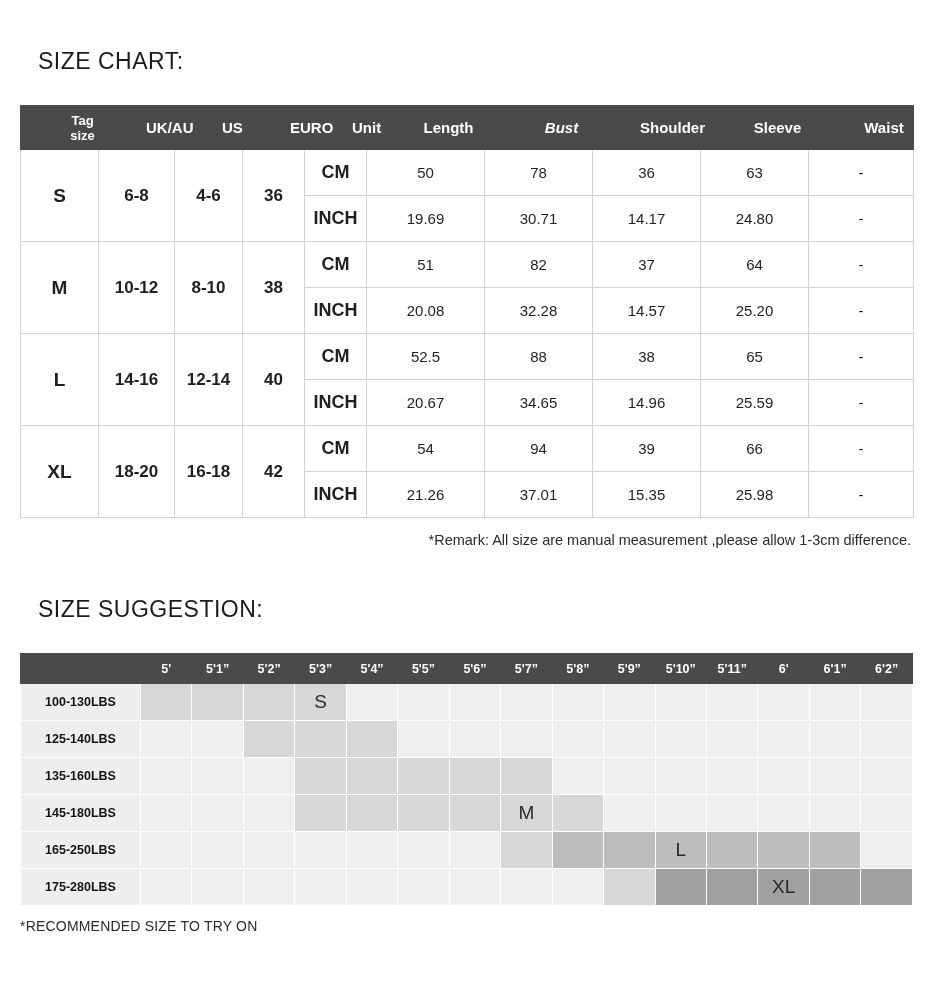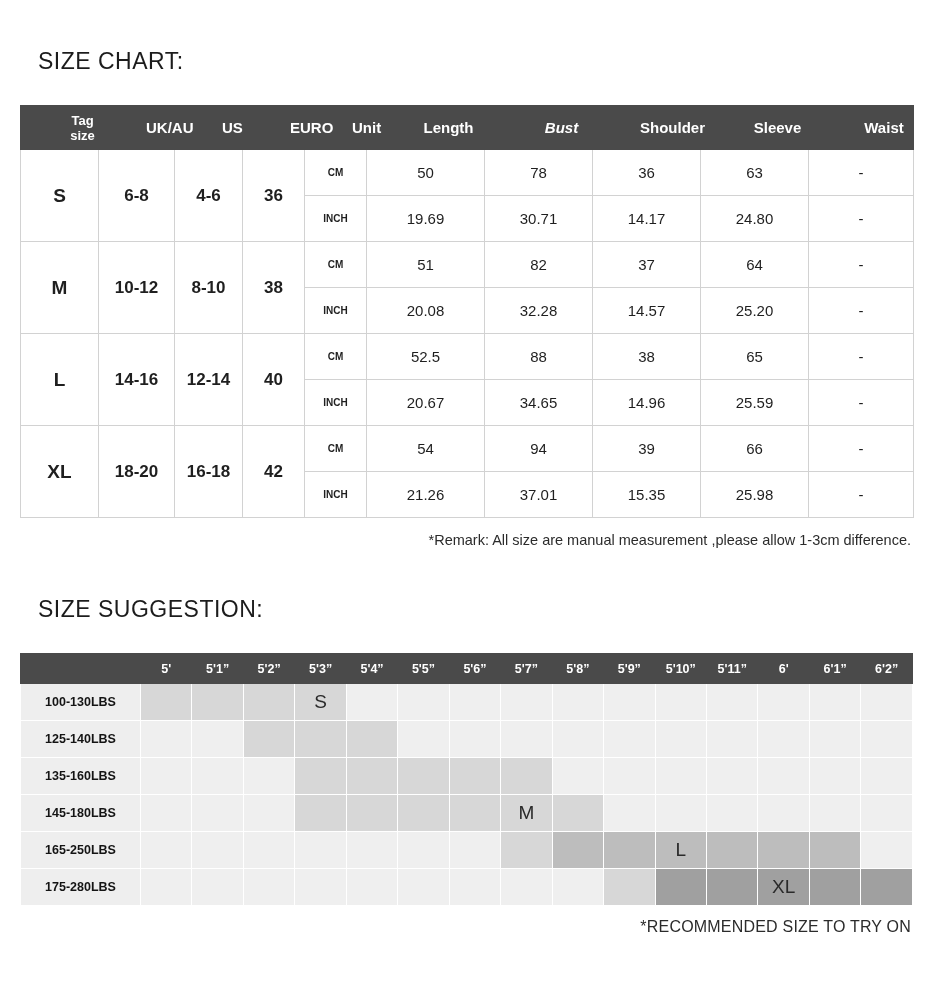--- a/index.html
+++ b/index.html
@@ -57,21 +57,21 @@
   }
   table.size-chart td.tagsize {
     font-size: 19px;
     font-weight: bold;
   }
   table.size-chart td.bigcell {
     font-size: 17px;
     font-weight: bold;
   }
   table.size-chart td.unit {
-    font-size: 10px;
+    font-size: 18px;
     font-weight: bold;
   }
   table.size-chart td.dash {
     font-size: 15px;
   }
   .remark {
     text-align: right;
     font-size: 14.5px;
     color: #2b2b2b;
     padding: 14px 2px 0 0;
@@ -113,22 +113,22 @@
     vertical-align: middle;
     font-size: 19px;
     color: #2a2a2a;
     position: relative;
   }
   td.lv0 { background: #efefef; }
   td.lv1 { background: #d7d7d7; }
   td.lv2 { background: #bdbdbd; }
   td.lv3 { background: #a0a0a0; }
   .recommend {
-    text-align: right;
-    font-size: 16px;
+    text-align: left;
+    font-size: 14px;
     color: #2b2b2b;
     padding: 12px 2px 0 0;
     width: 893px;
     letter-spacing: 0.2px;
   }
 </style>
 </head>
 <body>
 
 <div class="page">

